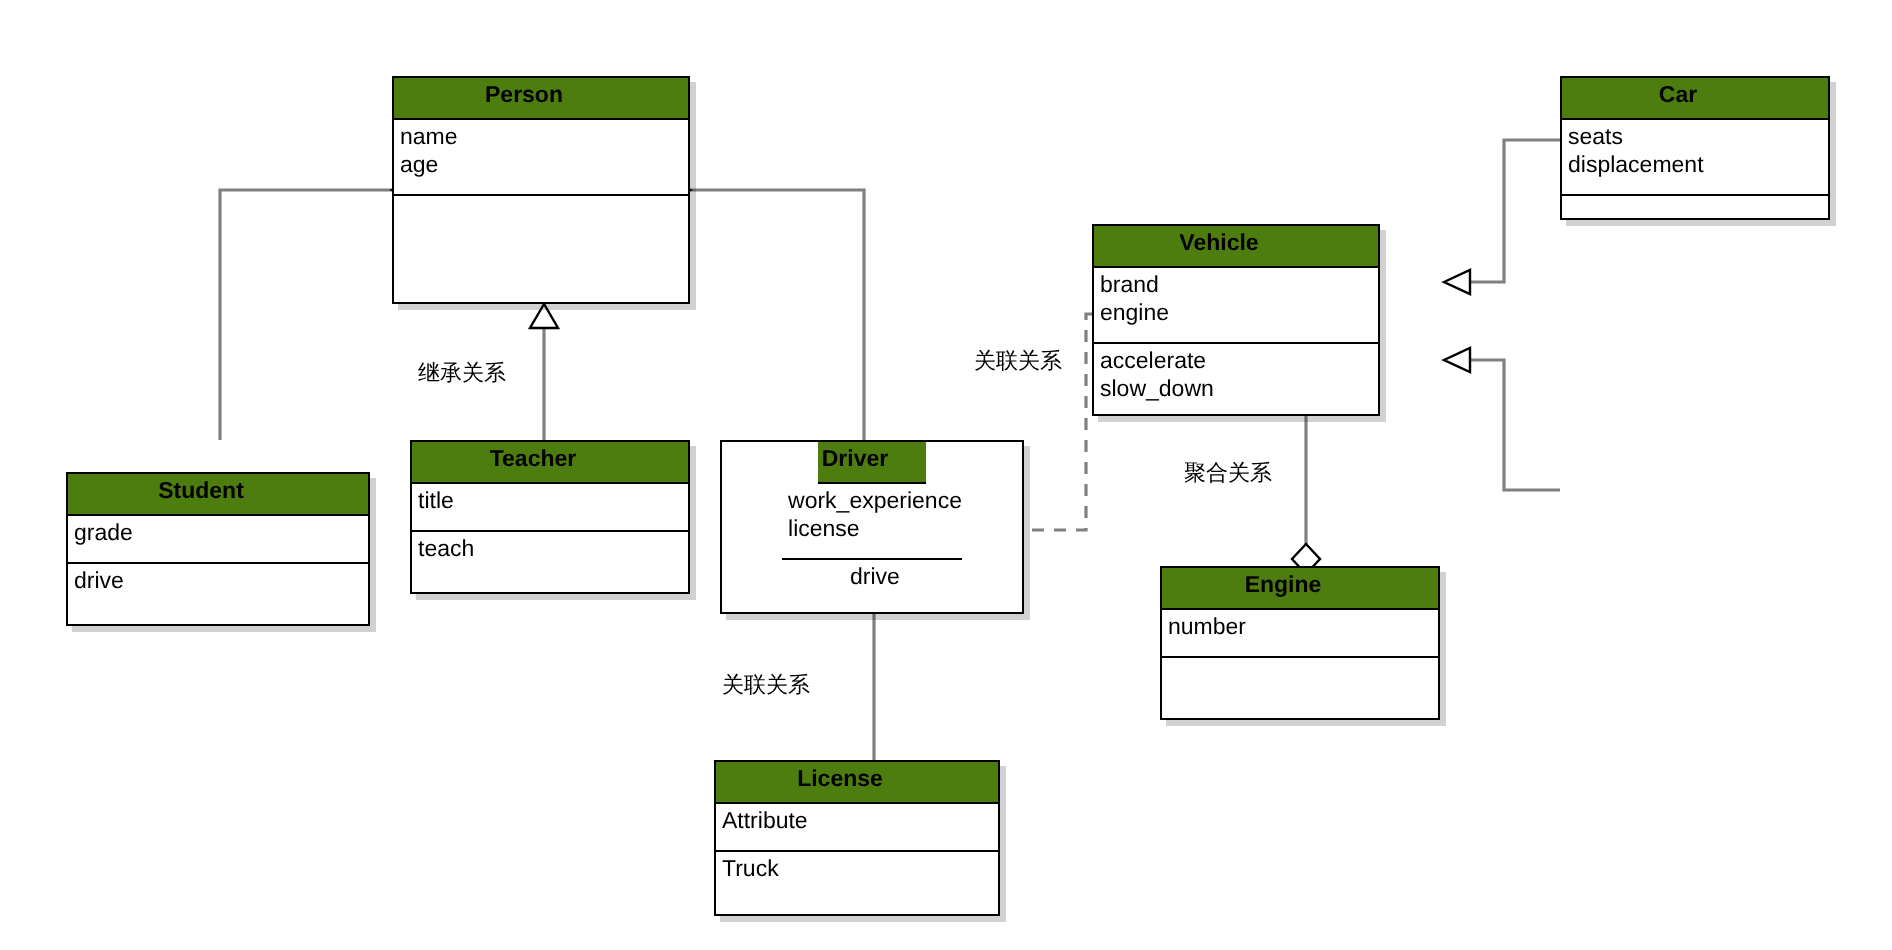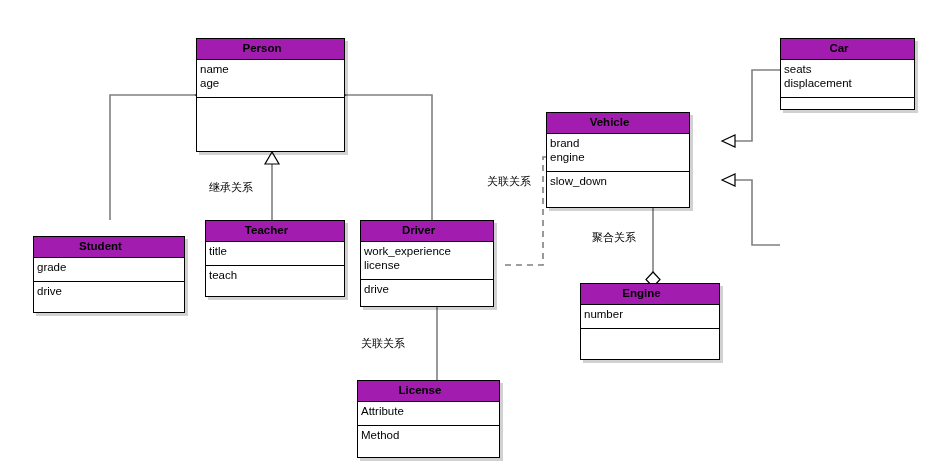--- a/index.html
+++ b/index.html
@@ -35,21 +35,21 @@
     flex-direction: column;
   }
   .uml-title {
     text-align: center;
     font-weight: bold;
     font-size: 11.5px;
     color: #000000;
     line-height: 1;
     padding: 4px 19px 4px 2px;
     border-bottom: 1.6px solid #000000;
-    background: #a21caf;
+    background: #4d7c0f;
   }
   .uml-compartment {
     padding: 2px 0 2px 3px;
     font-size: 11.5px;
     color: #000000;
     line-height: 14px;
     background: #ffffff;
   }
   .uml-compartment.attrs {
     border-bottom: 1.6px solid #000000;
@@ -136,48 +136,49 @@
   <div class="uml-class" style="left:205px; top:220px; width:140px; height:77px;">
     <div class="uml-title">Teacher</div>
     <div class="uml-compartment attrs" style="height:19px;">
       <div class="uml-member">title</div>
     </div>
     <div class="uml-compartment ops">
       <div class="uml-member">teach</div>
     </div>
   </div>
 
-  <div class="uml-class" style="left:360px; top:220px; width:134px; height:87px;">
+  <div class="uml-class" style="left:360px; top:220px; width:152px; height:87px;align-items:center;">
     <div class="uml-title">Driver</div>
     <div class="uml-compartment attrs" style="height:33px;">
       <div class="uml-member">work_experience</div>
       <div class="uml-member">license</div>
     </div>
     <div class="uml-compartment ops">
       <div class="uml-member">drive</div>
     </div>
   </div>
 
   <div class="uml-class" style="left:357px; top:380px; width:143px; height:78px;">
     <div class="uml-title">License</div>
     <div class="uml-compartment attrs" style="height:19px;">
       <div class="uml-member">Attribute</div>
     </div>
     <div class="uml-compartment ops">
-      <div class="uml-member">Method</div>
+      <div class="uml-member">Truck</div>
     </div>
   </div>
 
   <div class="uml-class" style="left:546px; top:112px; width:144px; height:96px;">
     <div class="uml-title">Vehicle</div>
     <div class="uml-compartment attrs" style="height:33px;">
       <div class="uml-member">brand</div>
       <div class="uml-member">engine</div>
     </div>
     <div class="uml-compartment ops">
+      <div class="uml-member">accelerate</div>
       <div class="uml-member">slow_down</div>
     </div>
   </div>
 
   <div class="uml-class" style="left:780px; top:38px; width:135px; height:72px;">
     <div class="uml-title">Car</div>
     <div class="uml-compartment attrs" style="height:33px;">
       <div class="uml-member">seats</div>
       <div class="uml-member">displacement</div>
     </div>

